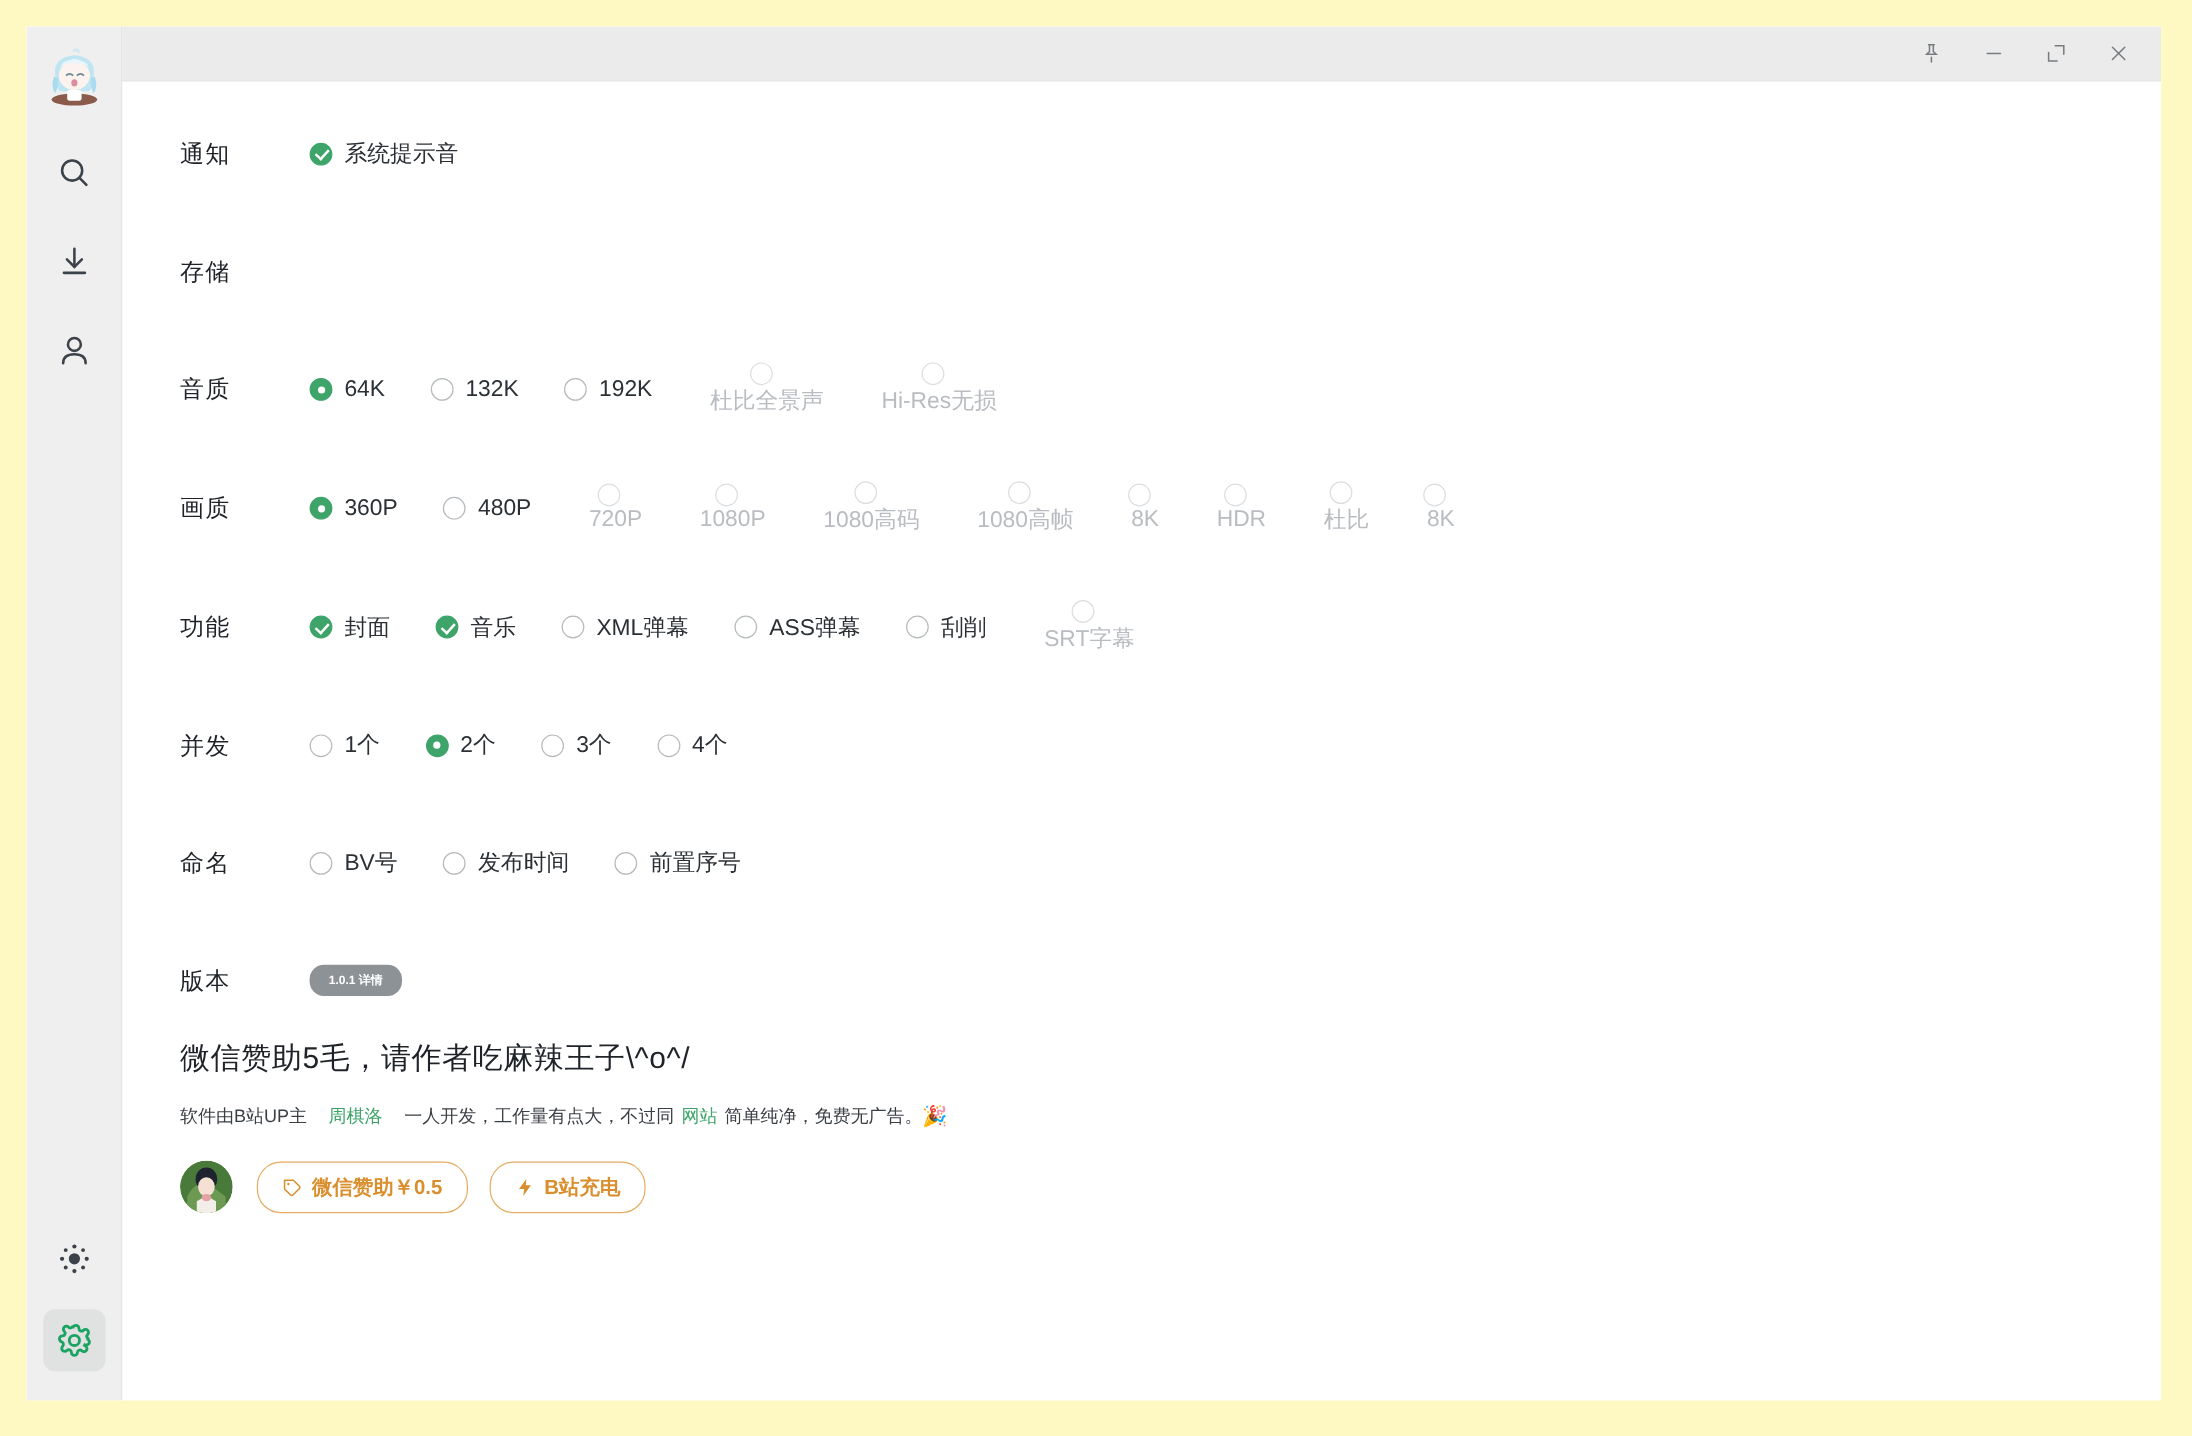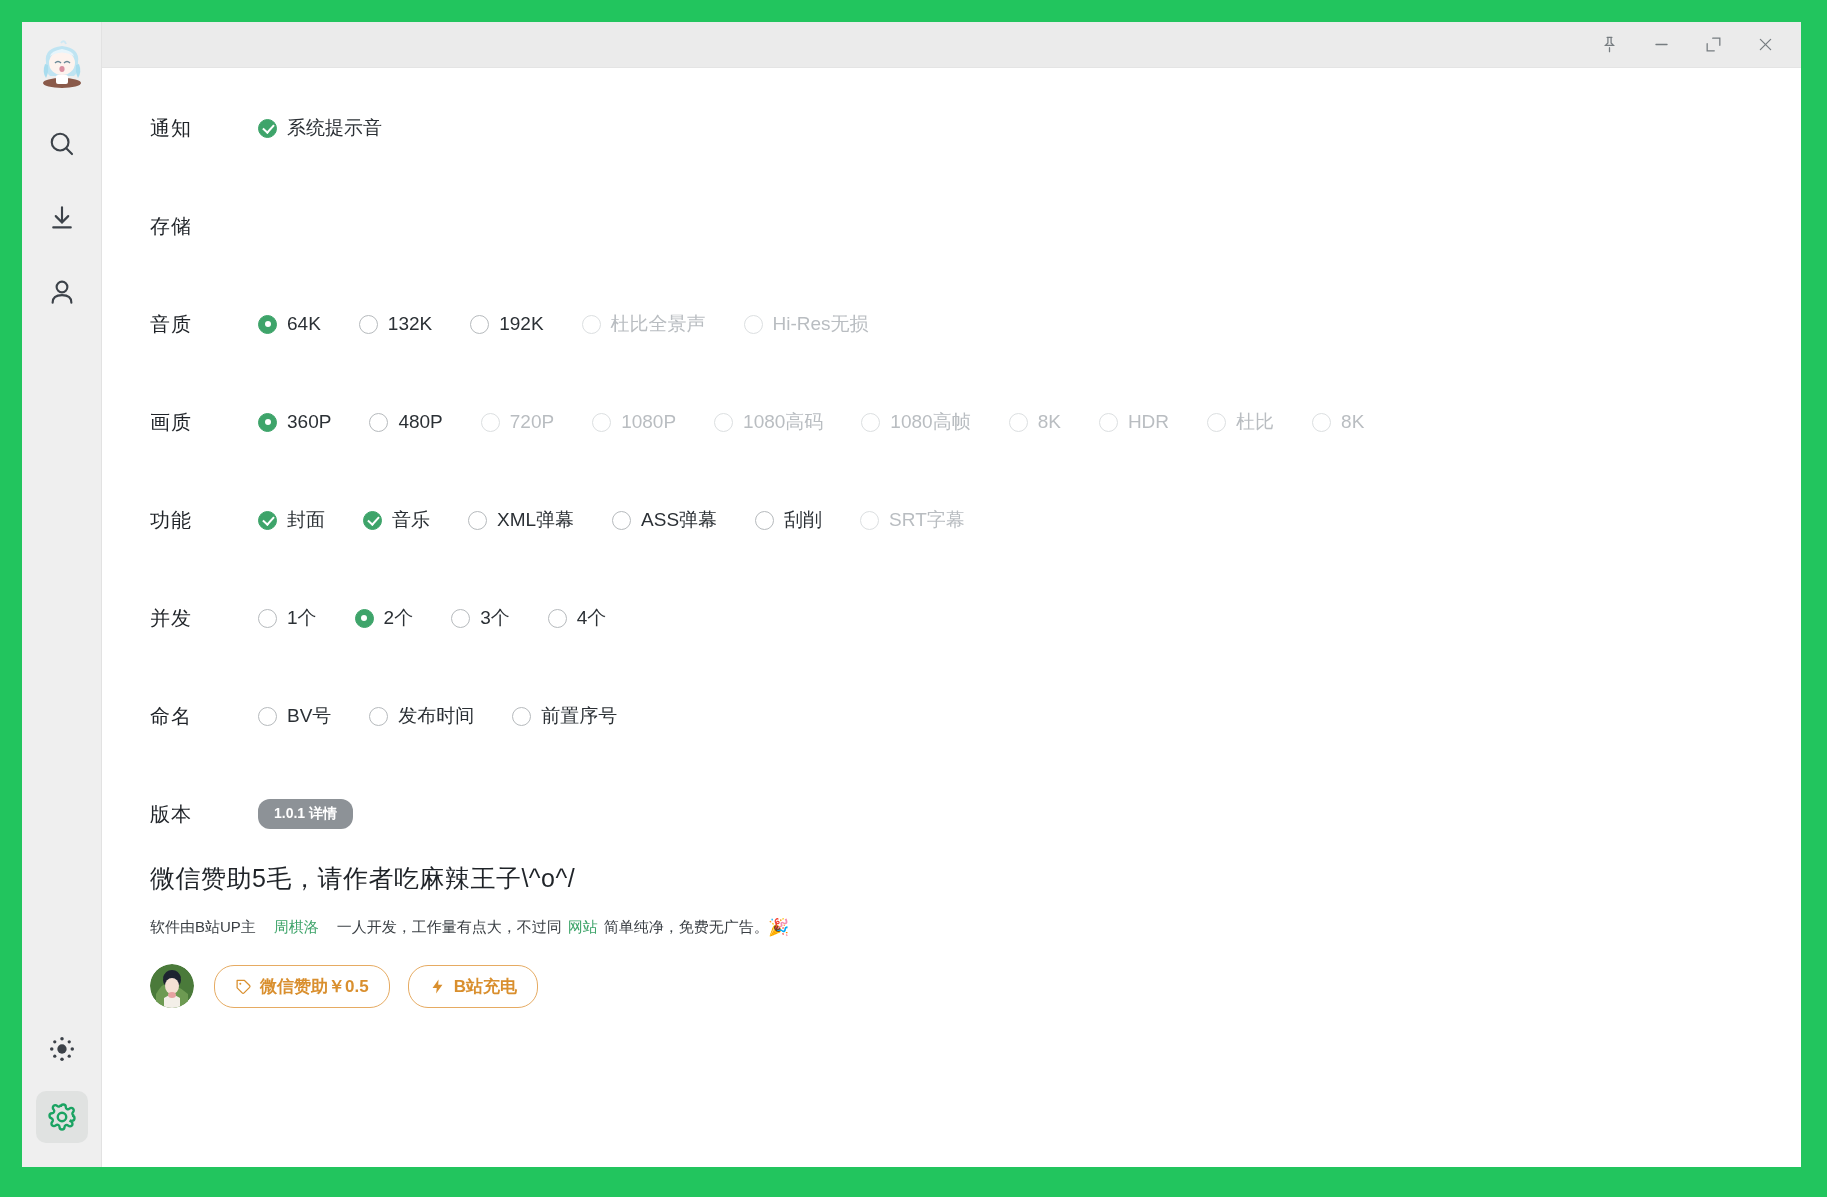--- a/index.html
+++ b/index.html
@@ -5,21 +5,21 @@
   * { box-sizing: border-box; margin: 0; padding: 0; }
   html, body {
     width: 1827px; height: 1197px;
     background: #4a545c;
     font-family: "Liberation Sans", "DejaVu Sans", sans-serif;
     overflow: hidden;
   }
   .desktop {
     position: relative;
     width: 1827px; height: 1197px;
-    background: #22c55e;
+    background: #fef9c3;
     padding: 22px 26px 30px 22px;
   }
   .window {
     position: relative;
     width: 100%; height: 100%;
     background: #ffffff;
     display: flex;
     overflow: hidden;
   }
 
@@ -107,21 +107,21 @@
   }
 
   
   .opt {
     display: flex;
     align-items: center;
     margin-right: 38px;
     cursor: pointer;
     user-select: none;
   }
-  .opt.disabled { cursor: default; }
+  .opt.disabled { cursor: default; flex-direction: column; }
   .opt-label {
     font-size: 19px;
     color: #2b3035;
     margin-left: 10px;
     white-space: nowrap;
   }
   .opt.disabled .opt-label { color: #b9bdc1; }
 
   .radio {
     width: 19px; height: 19px;
@@ -185,21 +185,21 @@
     cursor: pointer;
     white-space: nowrap;
   }
 
   
   .version-badge {
     background: #8d9297;
     color: #ffffff;
     border-radius: 12px;
     padding: 6px 16px;
-    font-size: 14px;
+    font-size: 10px;
     font-weight: bold;
     cursor: pointer;
     display: inline-block;
   }
 
   .sponsor-block { padding-left: 48px; }
   .sponsor-title {
     font-size: 25px;
     color: #1f2328;
     margin-bottom: 22px;

